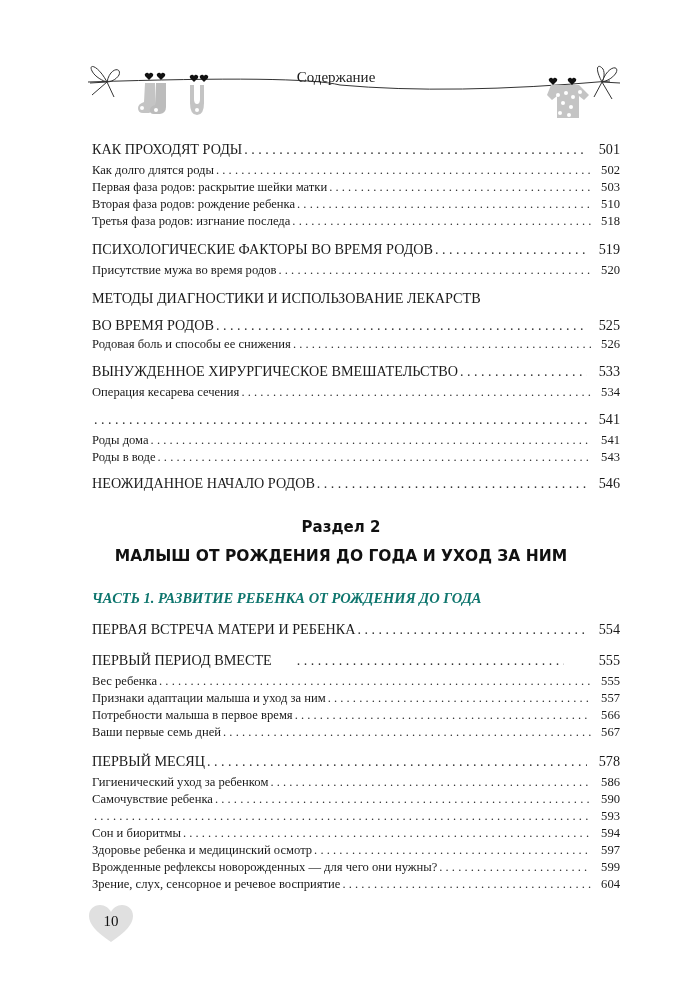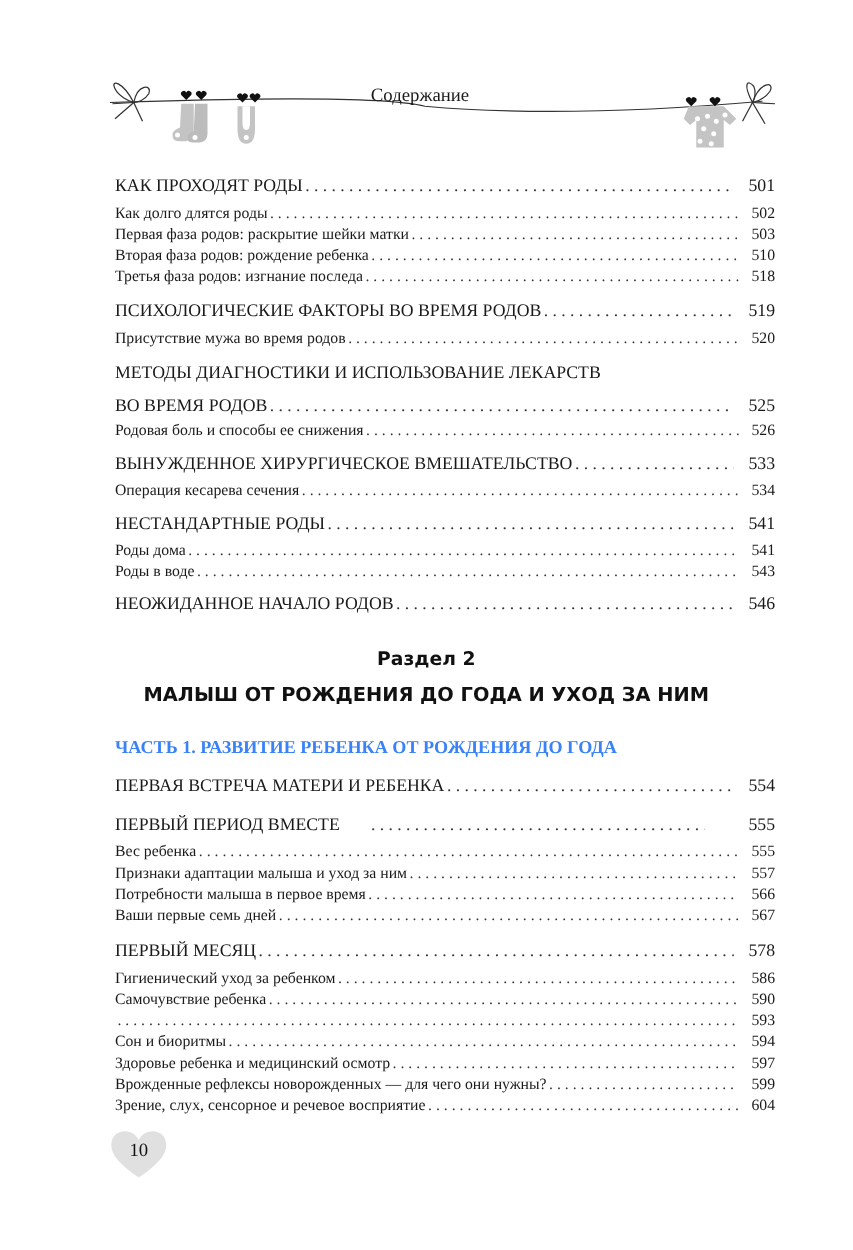--- a/index.html
+++ b/index.html
@@ -13,21 +13,21 @@
   .row .d { flex: 1 1 auto; overflow: hidden; margin: 0 3px 0 2px; letter-spacing: 2.4px; color: #333; }
   .row .d::before { content: ". . . . . . . . . . . . . . . . . . . . . . . . . . . . . . . . . . . . . . . . . . . . . . . . . . . . . . . . . . . . . . . . . . . . . . . . . . . . . . . . . . . . . . . . . . . . . . . . . . . . . . . . . . . . . . . . . ."; letter-spacing: 0; }
   .row .p { flex: 0 0 auto; text-align: right; }
   .row.big { font-size: 14.2px; height: 19px; }
   .row.big .p { min-width: 30px; }
   .row.small { font-size: 12.6px; height: 17px; }
   .row.small .p { min-width: 26px; }
   .row.big .d::before { font-size: 14px; }
   .row.small .d::before { font-size: 12.6px; }
   .section-label { position: absolute; left: 0; width: 682px; text-align: center; font-family: "DejaVu Sans", sans-serif; font-weight: bold; color: #111; }
-  .part-label { position: absolute; left: 92px; font-family: "Liberation Serif", serif; font-weight: bold; font-size: 14.5px; color: #3b82f6; }
+  .part-label { position: absolute; left: 92px; font-family: "Liberation Serif", serif; font-weight: bold; font-size: 14.5px; color: #0f766e; font-style: italic; }
   .page-badge { position: absolute; left: 88px; top: 904px; width: 46px; height: 40px; }
   .page-badge span { position: absolute; left: 0; top: 9px; width: 46px; text-align: center; font-size: 15px; color: #111; }
 </style>
 </head>
 <body>
 
 <div class="header">
   <svg width="682" height="70" viewBox="0 0 682 70">
 
     <path d="M88 27 Q 300 20 340 30 Q 450 40 610 26" stroke="#333" stroke-width="1" fill="none"></path>
@@ -141,21 +141,20 @@
       <span class="t">ВЫНУЖДЕННОЕ ХИРУРГИЧЕСКОЕ ВМЕШАТЕЛЬСТВО</span>
       <span class="d"></span>
       <span class="p">533</span>
     </div>
     <div class="row small" style="margin-top: 3px;">
       <span class="t">Операция кесарева сечения</span>
       <span class="d"></span>
       <span class="p">534</span>
     </div>
     <div class="row big" style="margin-top: 9px;">
-      <span class="t">НЕСТАНДАРТНЫЕ РОДЫ</span>
       <span class="d"></span>
       <span class="p">541</span>
     </div>
     <div class="row small" style="margin-top: 3px;">
       <span class="t">Роды дома</span>
       <span class="d"></span>
       <span class="p">541</span>
     </div>
     <div class="row small">
       <span class="t">Роды в воде</span>

